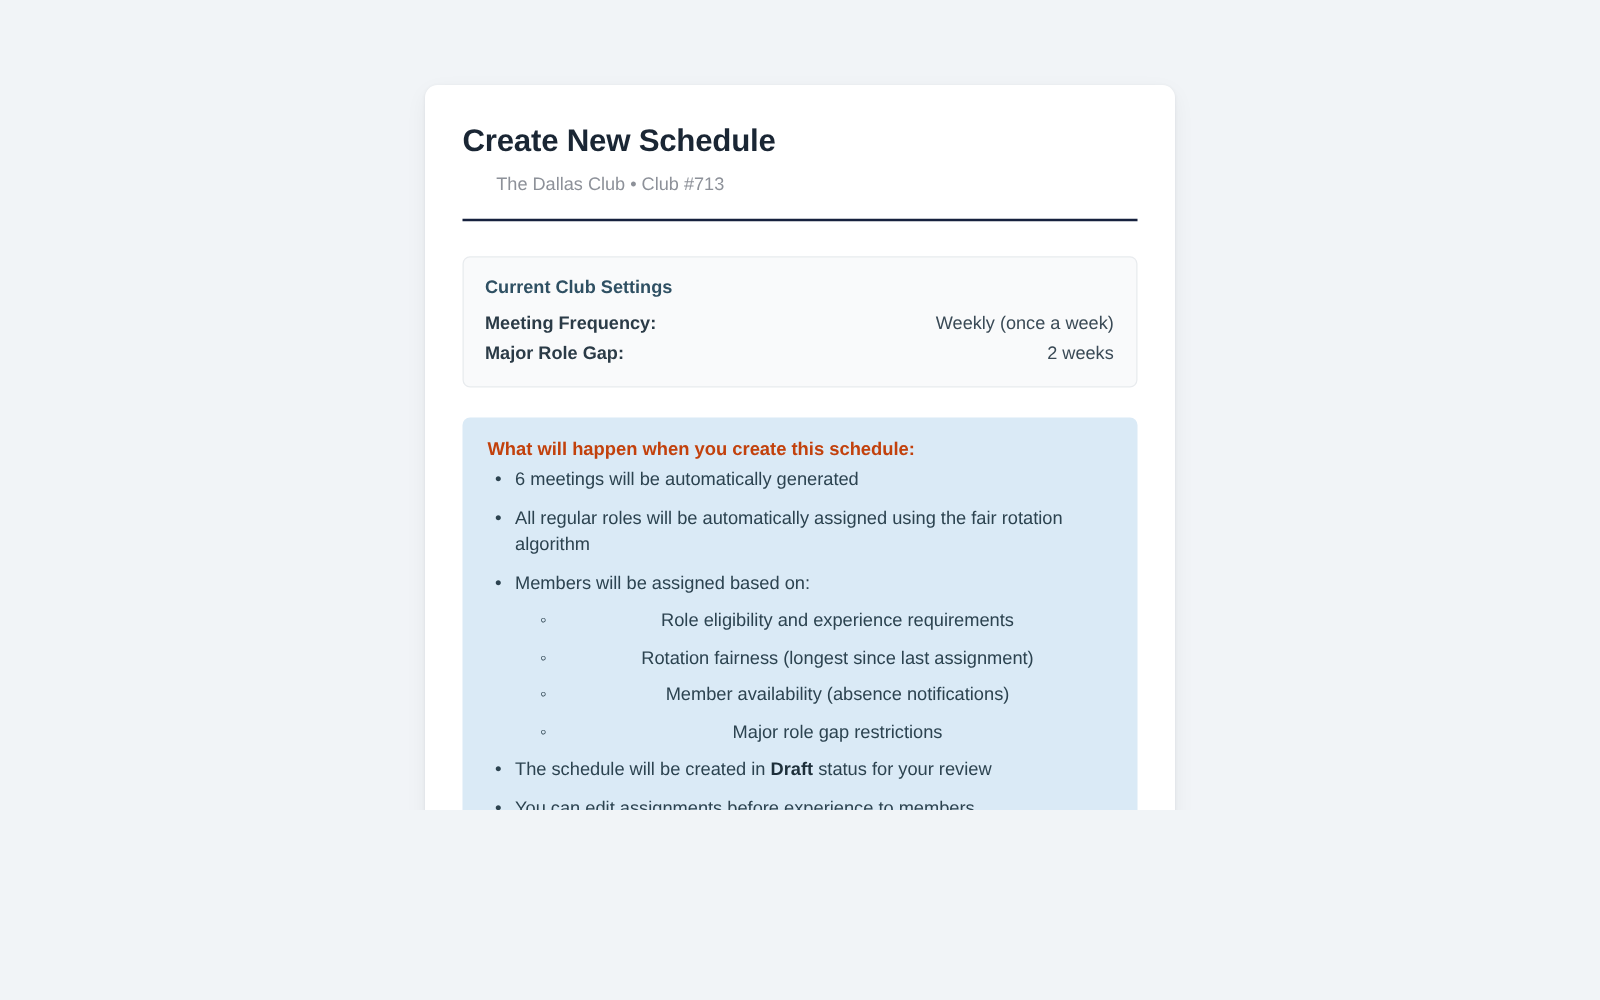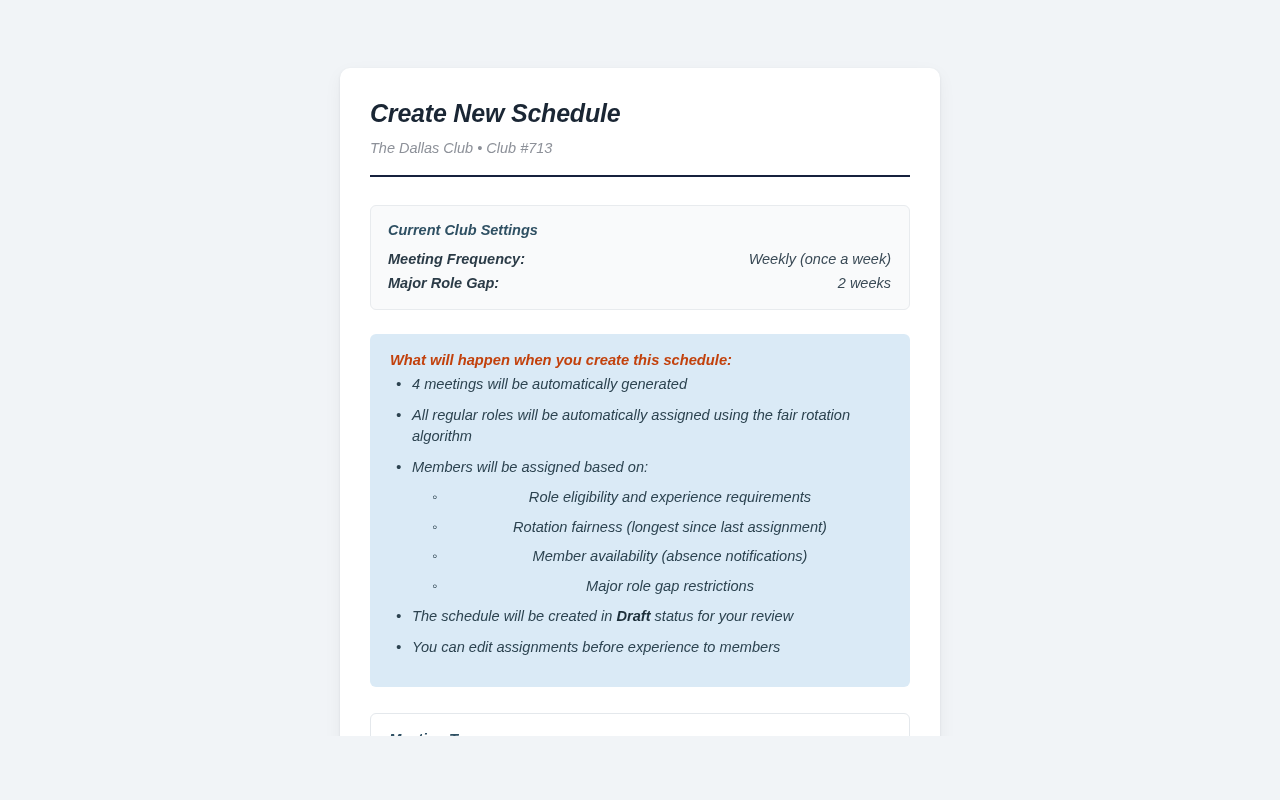--- a/index.html
+++ b/index.html
@@ -7,24 +7,23 @@
     padding: 0;
     width: 1280px;
     height: 800px;
     background: #f1f4f7;
     font-family: "Liberation Sans", sans-serif;
     -webkit-font-smoothing: antialiased;
   }
 
   .page {
     width: 1280px;
-    height: 736px;
+    height: 648px;
     position: relative;
     overflow: hidden;
-    font-style: italic;
   }
 
   .card {
     position: absolute;
     left: 340px;
     top: 68px;
     width: 600px;
     min-height: 760px;
     background: #ffffff;
     border-radius: 10px 10px 0 0;
@@ -41,20 +40,21 @@
     margin: 0;
     padding: 0;
     line-height: 1.2;
   }
 
   .subtitle {
     font-size: 14.5px;
     color: #8d9199;
     margin-top: 12px;
     line-height: 1.2;
+    margin-left: 27px;
   }
 
   .title-rule {
     margin-top: 18px;
     border-bottom: 2px solid #16213e;
   }
 
   
   .settings-panel {
     margin-top: 28px;
@@ -195,21 +195,21 @@
       <div class="settings-row">
         <span class="settings-label">Major Role Gap:</span>
         <span class="settings-value">2 weeks</span>
       </div>
     </div>
 
     <div class="info-panel">
       <div class="info-heading">What will happen when you create this schedule:</div>
 
       <ul class="info-list">
-        <li>4 meetings will be automatically generated</li>
+        <li>6 meetings will be automatically generated</li>
         <li>All regular roles will be automatically assigned using the fair rotation algorithm</li>
         <li>
           <span>Members will be assigned based on:</span>
           <ul class="sub-list">
             <li>Role eligibility and experience requirements</li>
             <li>Rotation fairness (longest since last assignment)</li>
             <li>Member availability (absence notifications)</li>
             <li>Major role gap restrictions</li>
           </ul>
         </li>

